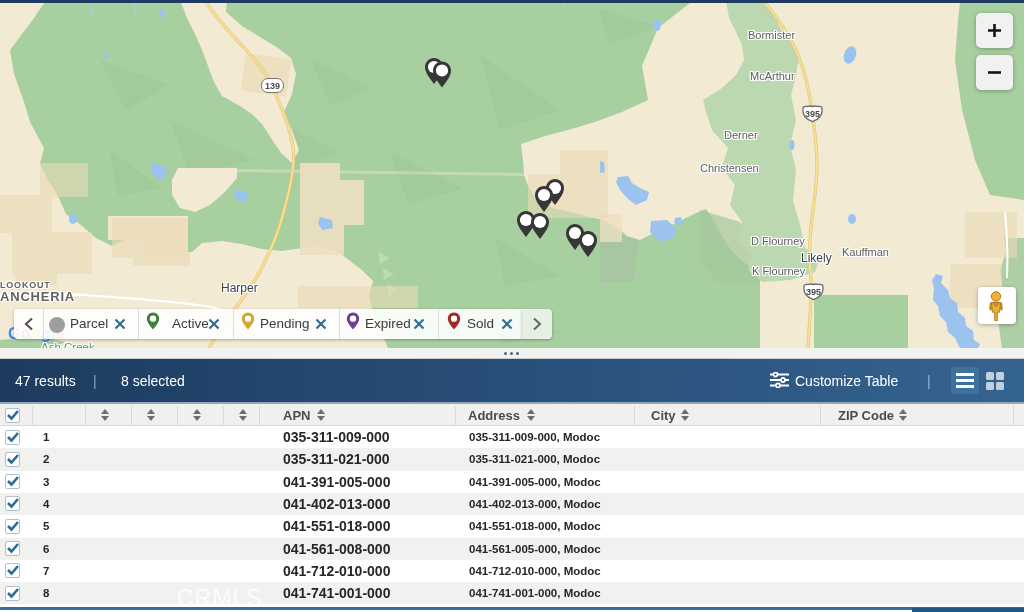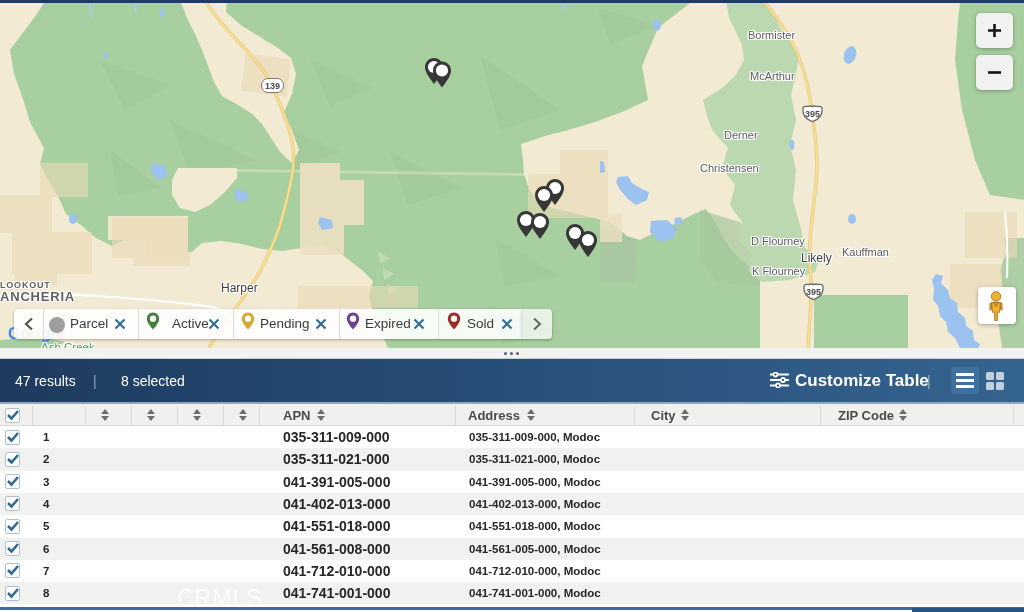--- a/index.html
+++ b/index.html
@@ -318,21 +318,21 @@
     <svg class="abs" style="left:770px;top:13px;" width="19" height="16" viewBox="0 0 19 16">
       <g stroke="#fff" stroke-width="1.8">
           <path d="M0 2.5 H19 M0 8 H19 M0 13.5 H19"></path>
         </g>
       <g fill="#1d3b5e" stroke="#fff" stroke-width="1.8">
           <circle cx="5.5" cy="2.5" r="2"></circle>
           <circle cx="13" cy="8" r="2"></circle>
           <circle cx="8" cy="13.5" r="2"></circle>
         </g>
     </svg>
-    <div class="vt" style="left:795px;font-size:17px;font-weight:bold;">Customize Table</div>
+    <div class="vt" style="left:795px;font-size:14px;font-weight:normal;">Customize Table</div>
     <div class="vt" style="left:927px;font-size:14px;color:rgba(255,255,255,0.5);">|</div>
     <div class="abs" style="left:951px;top:8px;width:28px;height:27px;background:#3f719e;border-radius:3px;">
       <div class="abs" style="left:5px;top:6px;width:18px;height:3px;background:#fff;"></div>
       <div class="abs" style="left:5px;top:12px;width:18px;height:3px;background:#fff;"></div>
       <div class="abs" style="left:5px;top:18px;width:18px;height:3px;background:#fff;"></div>
     </div>
     <div class="abs" style="left:986px;top:13px;width:18px;height:18px;">
       <div class="abs" style="left:0;top:0;width:8px;height:8px;background:#c2cfdc;border-radius:1.5px;"></div>
       <div class="abs" style="left:10px;top:0;width:8px;height:8px;background:#c2cfdc;border-radius:1.5px;"></div>
       <div class="abs" style="left:0;top:10px;width:8px;height:8px;background:#c2cfdc;border-radius:1.5px;"></div>

